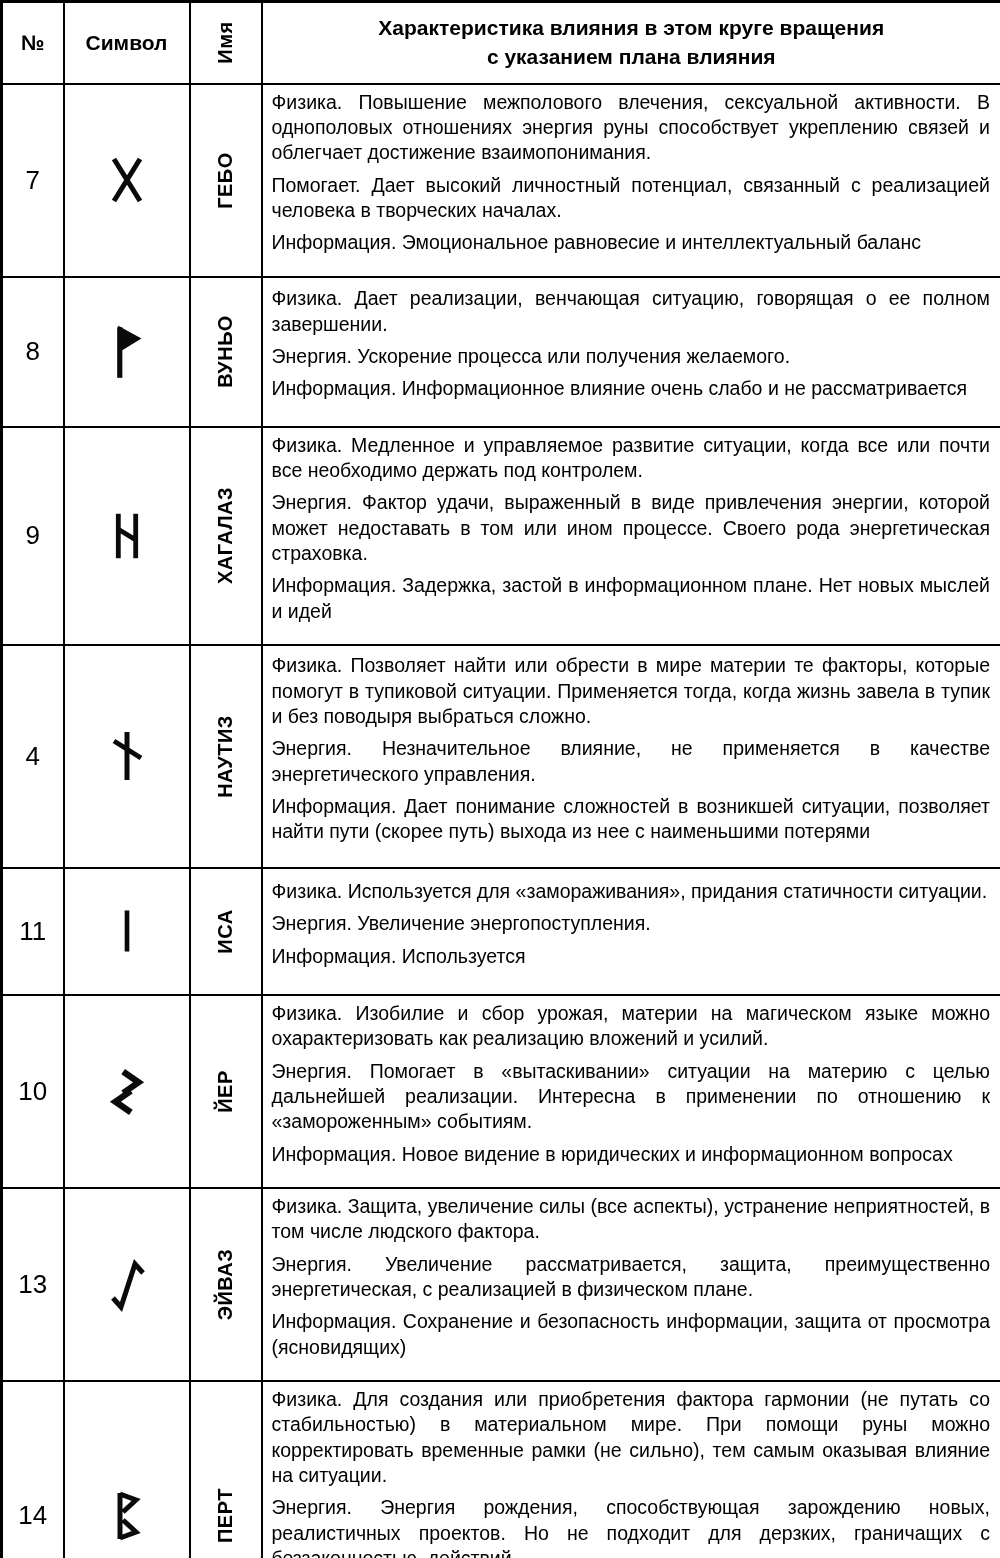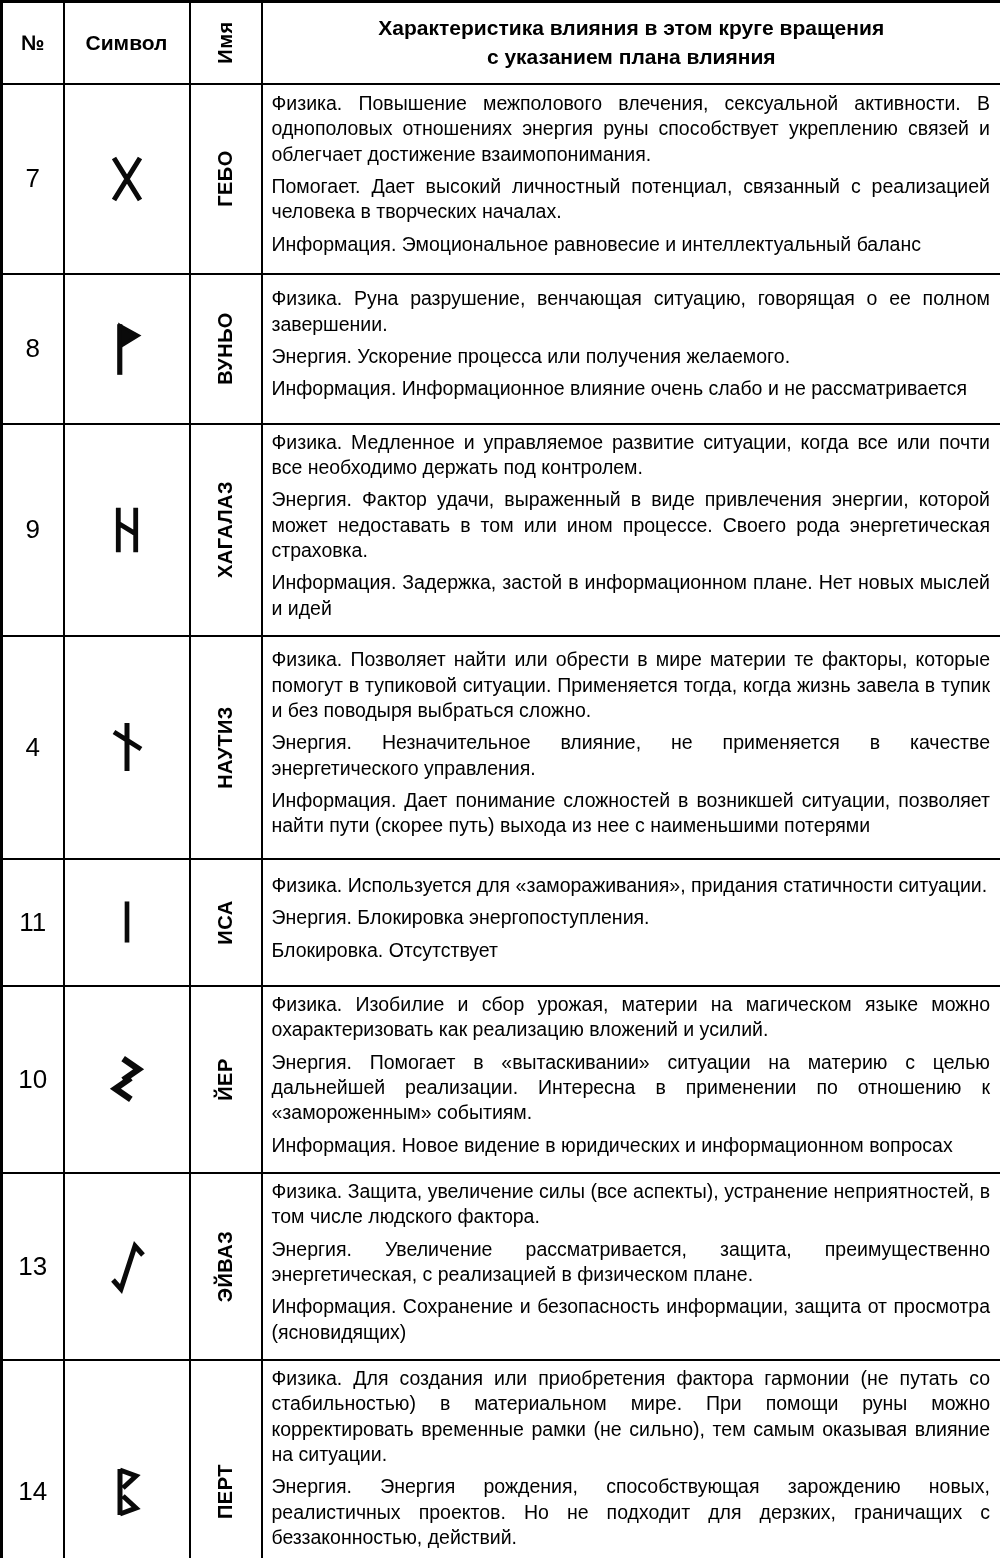--- a/index.html
+++ b/index.html
@@ -54,21 +54,21 @@
 
   
   td.num-cell {
     text-align: center;
     font-size: 26px;
   }
   td.sym-cell { text-align: center; }
   td.sym-cell svg { display: inline-block; vertical-align: middle; }
   td.desc-cell {
     vertical-align: top;
-    padding: 5px 10px 14px 9px;
+    padding: 5px 10px 20px 9px;
     font-size: 19.5px;
   }
   td.desc-cell p {
     text-align: justify;
     line-height: 1.3;
     margin: 0 0 7px 0;
   }
   td.desc-cell p:last-child { margin-bottom: 0; }
 
   .rune-stroke { stroke: #0a0a0a; stroke-width: 5; fill: none; stroke-linecap: butt; stroke-linejoin: miter; }
@@ -128,21 +128,21 @@
               <path class="rune-stroke" d="M13 6 V55"></path>
               <path class="rune-fill" d="M13 7 L31 17 L13 28 Z"></path>
             </svg>
     </td>
     <td>
       <div class="vert-wrap">
               <span class="vert">ВУНЬО</span>
             </div>
     </td>
     <td class="desc-cell">
-      <p>Физика. Руна разрушение, венчающая ситуацию, говорящая о ее полном завершении.</p>
+      <p>Физика. Дает реализации, венчающая ситуацию, говорящая о ее полном завершении.</p>
       <p>Энергия. Ускорение процесса или получения желаемого.</p>
       <p>Информация. Информационное влияние очень слабо и не рассматривается</p>
     </td>
   </tr>
 
   <tr style="height:193px">
     <td class="num-cell">9</td>
     <td class="sym-cell">
       <svg width="44" height="58" viewBox="0 0 40 60">
               <path class="rune-stroke" d="M11 7 V53 M29 7 V53 M11 23 L29 34"></path>
@@ -186,22 +186,22 @@
               <path class="rune-stroke" d="M20 8 V52"></path>
             </svg>
     </td>
     <td>
       <div class="vert-wrap">
               <span class="vert">ИСА</span>
             </div>
     </td>
     <td class="desc-cell">
       <p>Физика. Используется для «замораживания», придания статичности ситуации.</p>
-      <p>Энергия. Блокировка энергопоступления.</p>
-      <p>Блокировка. Отсутствует</p>
+      <p>Энергия. Увеличение энергопоступления.</p>
+      <p>Информация. Используется</p>
     </td>
   </tr>
 
   <tr style="height:175px">
     <td class="num-cell">10</td>
     <td class="sym-cell">
       <svg width="44" height="58" viewBox="0 0 40 60">
               <path class="rune-thick" d="M16 9 L32 20 L16 31 M24 29 L8 40 L24 51"></path>
             </svg>
     </td>

